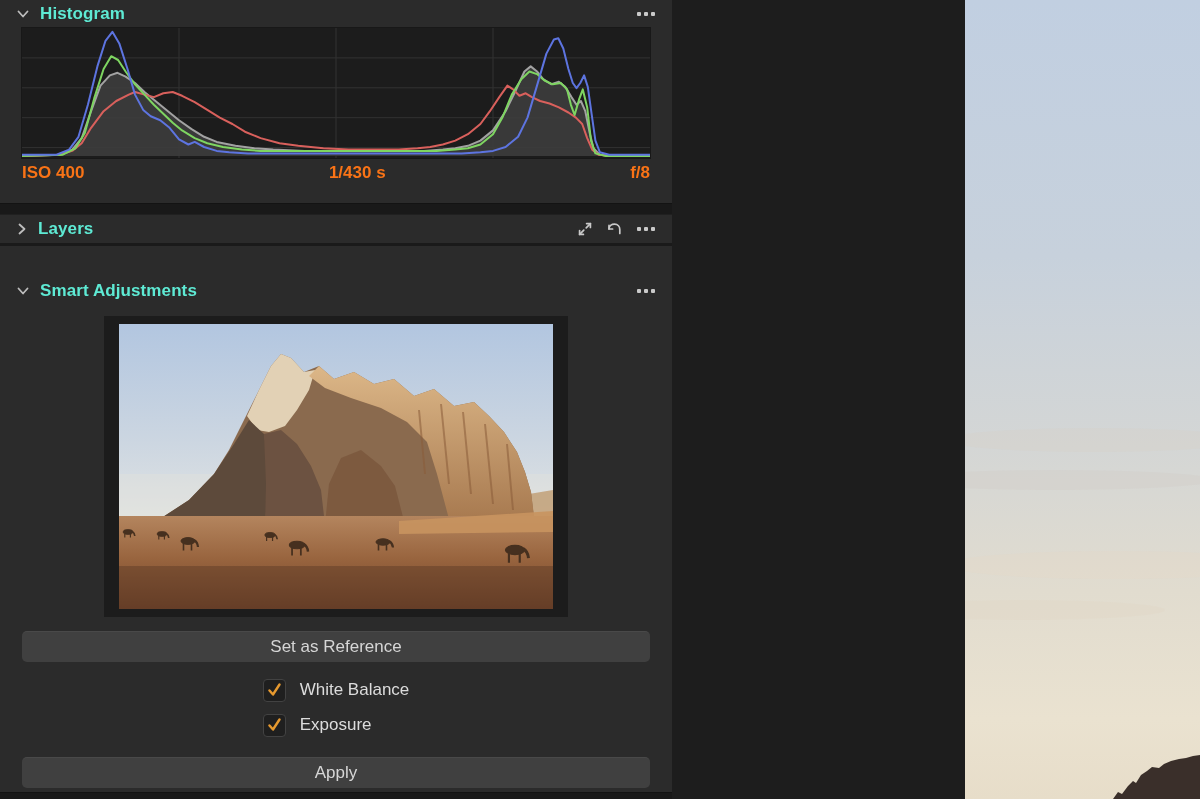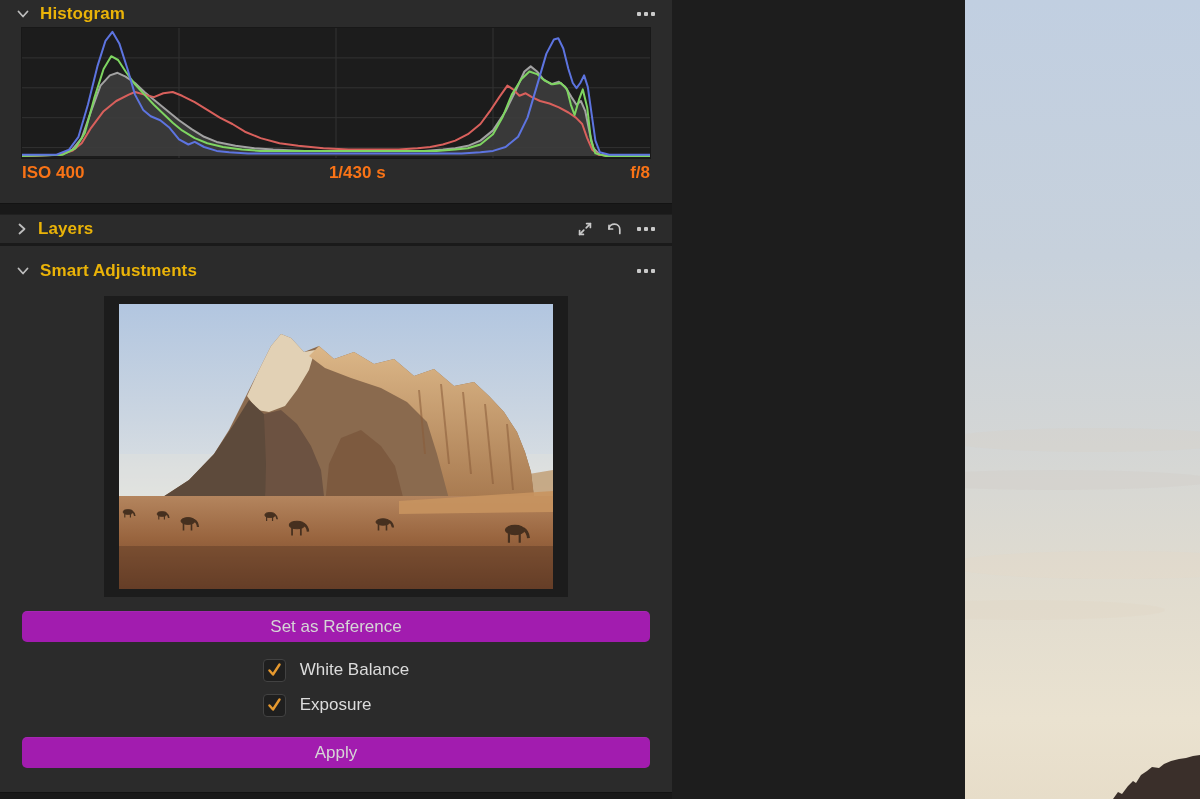--- a/index.html
+++ b/index.html
@@ -5,42 +5,42 @@
   * { margin:0; padding:0; box-sizing:border-box; }
   html,body { width:1200px; height:799px; overflow:hidden; background:#1d1d1d;
     font-family:"Liberation Sans","DejaVu Sans",sans-serif; }
   .app { position:relative; width:1200px; height:799px; }
 
   
   .panel-column { position:absolute; left:0; top:0; width:672px; height:799px;
     background:#2b2b2b; }
 
   .panel-header { display:flex; align-items:center; padding:0 16px; color:#d9d9d9; }
-  .panel-header h2 { font-size:17px; font-weight:700; color:#eab308; margin-left:10px;
+  .panel-header h2 { font-size:17px; font-weight:700; color:#5eead4; margin-left:10px;
     letter-spacing:.1px; }
   .icon { display:inline-flex; align-items:center; justify-content:center; flex:0 0 auto; }
   .right-icons { margin-left:auto; display:flex; align-items:center; gap:13px; }
 
   .hist-header { height:28px; }
   .plot-wrap { margin:0 22px; width:628px; height:130px; background:#1c1c1c;
     outline:1px solid #181818; }
   .exif-row { display:flex; justify-content:space-between; align-items:flex-start;
     padding:5px 22px 12px; height:45px; font-size:17px; font-weight:700; color:#f97316; }
 
   .sep { height:12px; background:#191919; box-shadow: inset 0 1px 0 #131313, inset 0 -1px 0 #202020; }
   .sep-thin { height:3px; background:#1a1a1a; }
 
   .layers-header { height:28px; }
-  .smart-header { height:49px; }
+  .smart-header { height:49px;margin-top:20px; }
 
   .thumb-frame { width:464px; height:301px; margin:1px auto 0; background:#1c1c1c;
     padding:8px 15px; }
   .thumb-frame svg { display:block; width:434px; height:285px; }
 
-  .btn { background:#a21caf; border:none; border-top:1px solid rgba(255,255,255,.05);
+  .btn { background:#404040; border:none; border-top:1px solid rgba(255,255,255,.05);
     border-radius:5px; color:#d6d6d6; font-size:17px;
     font-family:"Liberation Sans","DejaVu Sans",sans-serif;
     display:flex; align-items:center; justify-content:center; height:31px; cursor:default; }
   .ref-btn { margin:14px 22px 0; width:628px; }
   .checks { margin:16px auto 16px; width:fit-content; display:flex; flex-direction:column; gap:11px; }
   .check-row { display:flex; align-items:center; gap:14px; height:24px; }
   .checkbox { width:23px; height:23px; background:#1f1f1f; border:1px solid #424242;
     border-radius:4px; display:flex; align-items:center; justify-content:center; }
   .check-label { font-size:17px; color:#dcdcdc; }
   .btn-row { display:flex; gap:32px; margin:20px 22px 0; }

